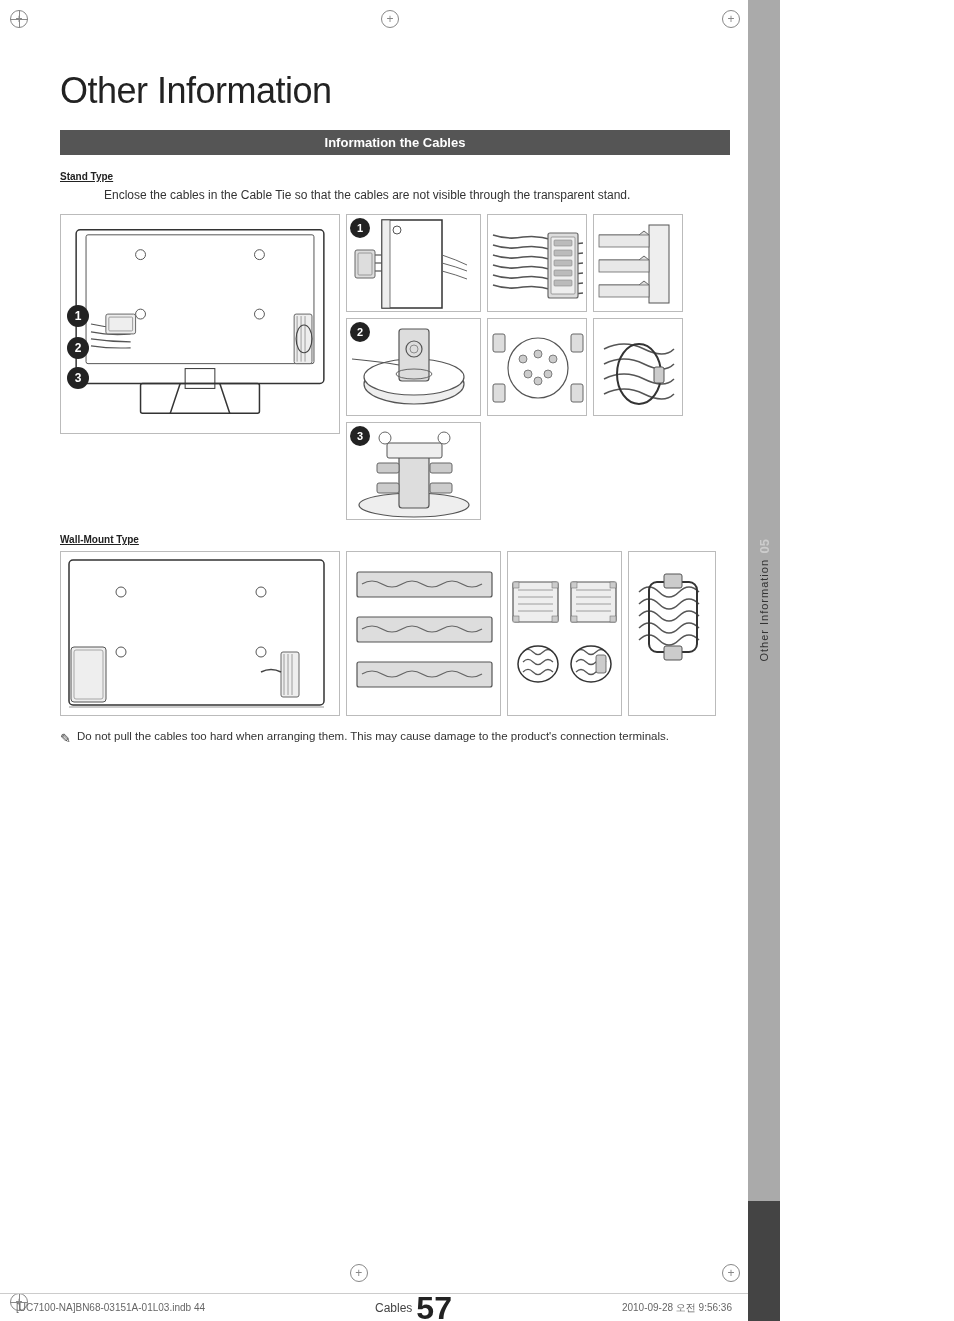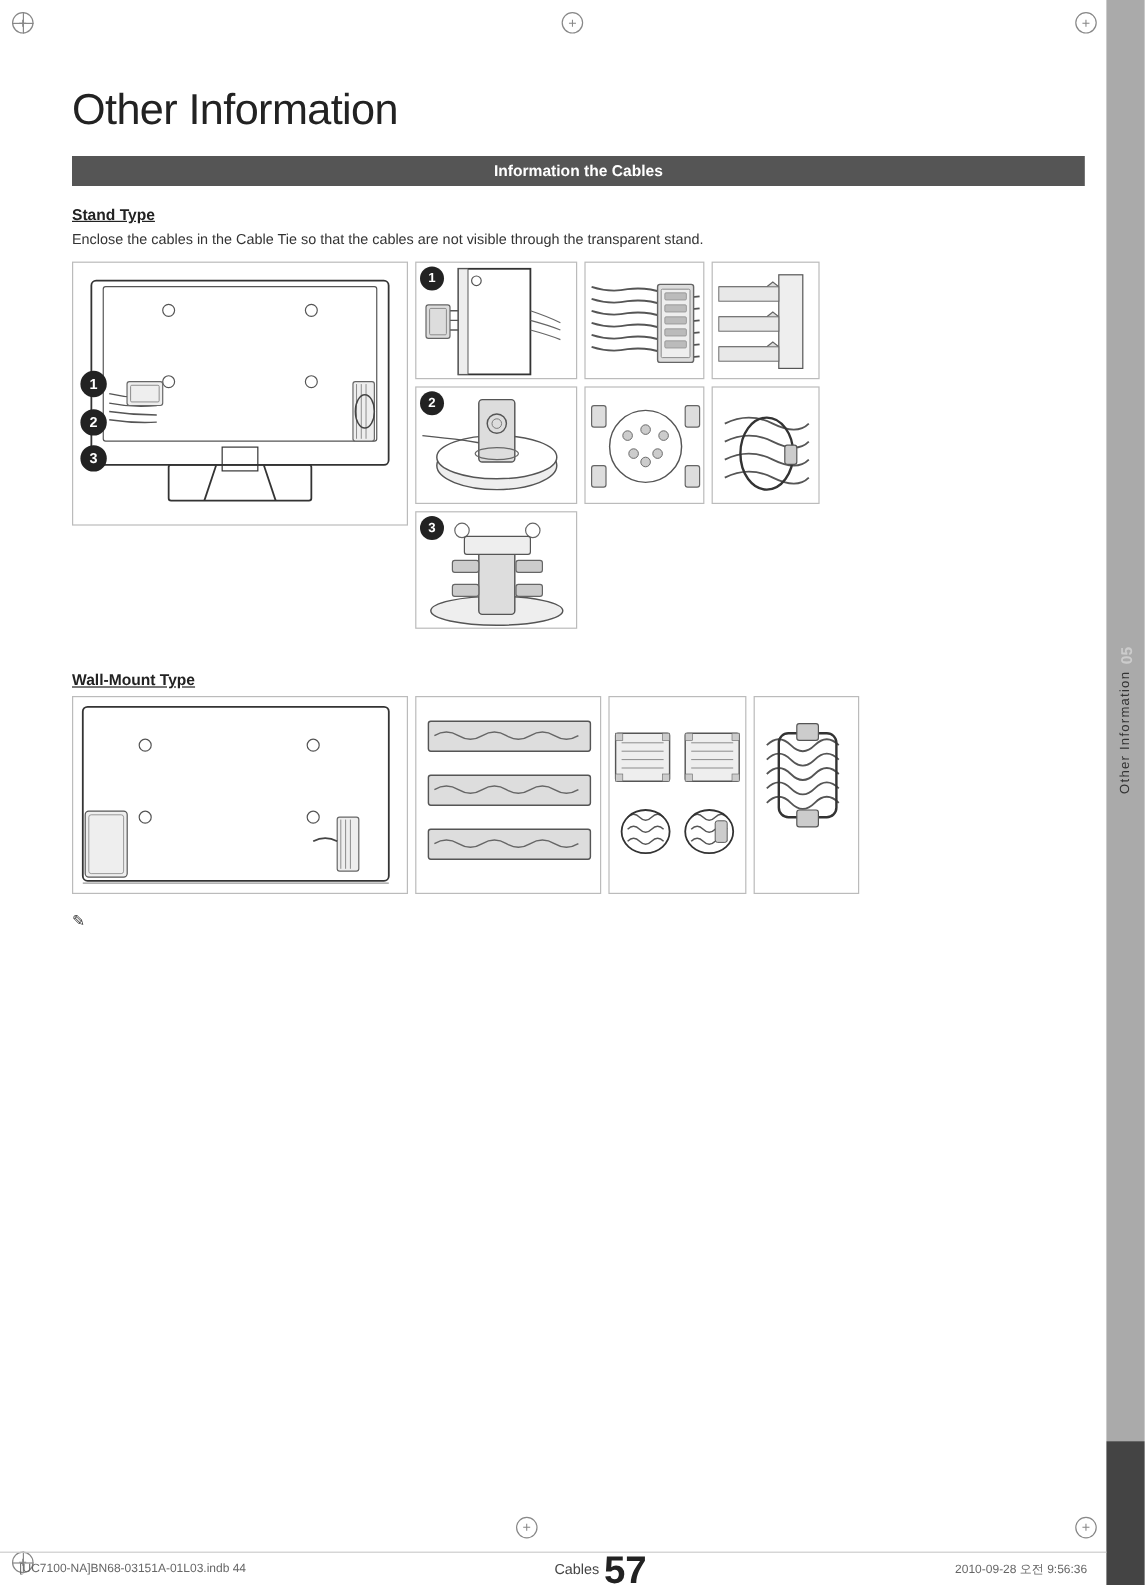--- a/index.html
+++ b/index.html
@@ -9,21 +9,21 @@
       height: 1321px;
       background: #fff;
       font-family: Arial, Helvetica, sans-serif;
       font-size: 13px;
       color: #222;
       overflow: hidden;
       position: relative;
     }
 
     .page-container {
-      width: 954px;
+      width: 780px;
       height: 1321px;
       position: relative;
       background: #fff;
       padding: 40px 50px 30px 60px;
     }
 
     
     .crosshair {
       position: absolute;
       width: 18px;
@@ -83,31 +83,32 @@
       color: #fff;
       text-align: center;
       font-weight: bold;
       font-size: 13px;
       padding: 5px 10px;
       margin-bottom: 16px;
     }
 
     
     .subsection-title {
-      font-size: 13px;
+      font-size: 10px;
       font-weight: bold;
       text-decoration: underline;
       margin-bottom: 6px;
       margin-top: 14px;
     }
 
     .description-text {
       font-size: 12px;
       margin-bottom: 12px;
       color: #333;
+      margin-left: 44px;
     }
 
     
     .diagrams-row {
       display: flex;
       gap: 6px;
       margin-bottom: 10px;
       align-items: flex-start;
     }
 
@@ -479,21 +480,21 @@
 
               <rect x="40" y="20" width="55" height="15" rx="2" fill="#eee" stroke="#555" stroke-width="1"></rect>
             </svg>
           </div>
         </div>
       </div>
 
     </div>
   </div>
 
-  <div class="subsection-title" style="margin-top:35px;">Wall-Mount Type</div>
+  <div class="subsection-title" style="margin-top:14px;">Wall-Mount Type</div>
 
   <div class="diagrams-row">
 
     <div class="diagram-box wall-main">
       <svg viewBox="0 0 280 165" width="280" height="165">
 
         <rect x="8" y="8" width="255" height="145" rx="4" fill="none" stroke="#333" stroke-width="1.5"></rect>
 
         <circle cx="60" cy="40" r="5" fill="none" stroke="#555" stroke-width="1"></circle>
         <circle cx="200" cy="40" r="5" fill="none" stroke="#555" stroke-width="1"></circle>
@@ -577,20 +578,21 @@
 
         <rect x="35" y="22" width="18" height="14" rx="2" fill="#ccc" stroke="#555" stroke-width="1"></rect>
 
         <rect x="35" y="94" width="18" height="14" rx="2" fill="#ccc" stroke="#555" stroke-width="1"></rect>
       </svg>
     </div>
   </div>
 
   <div class="note-text">
     <span class="note-icon">✎</span>
+    <span>Do not pull the cables too hard when arranging them. This may cause damage to the product's connection terminals.</span>
   </div>
 
   <div class="sidebar">
     <div class="sidebar-upper">
       <div style="display:flex;flex-direction:column;align-items:center;gap:6px;">
         <span class="sidebar-number">05</span>
         <span class="sidebar-text">Other Information</span>
       </div>
     </div>
     <div class="sidebar-lower"></div>

